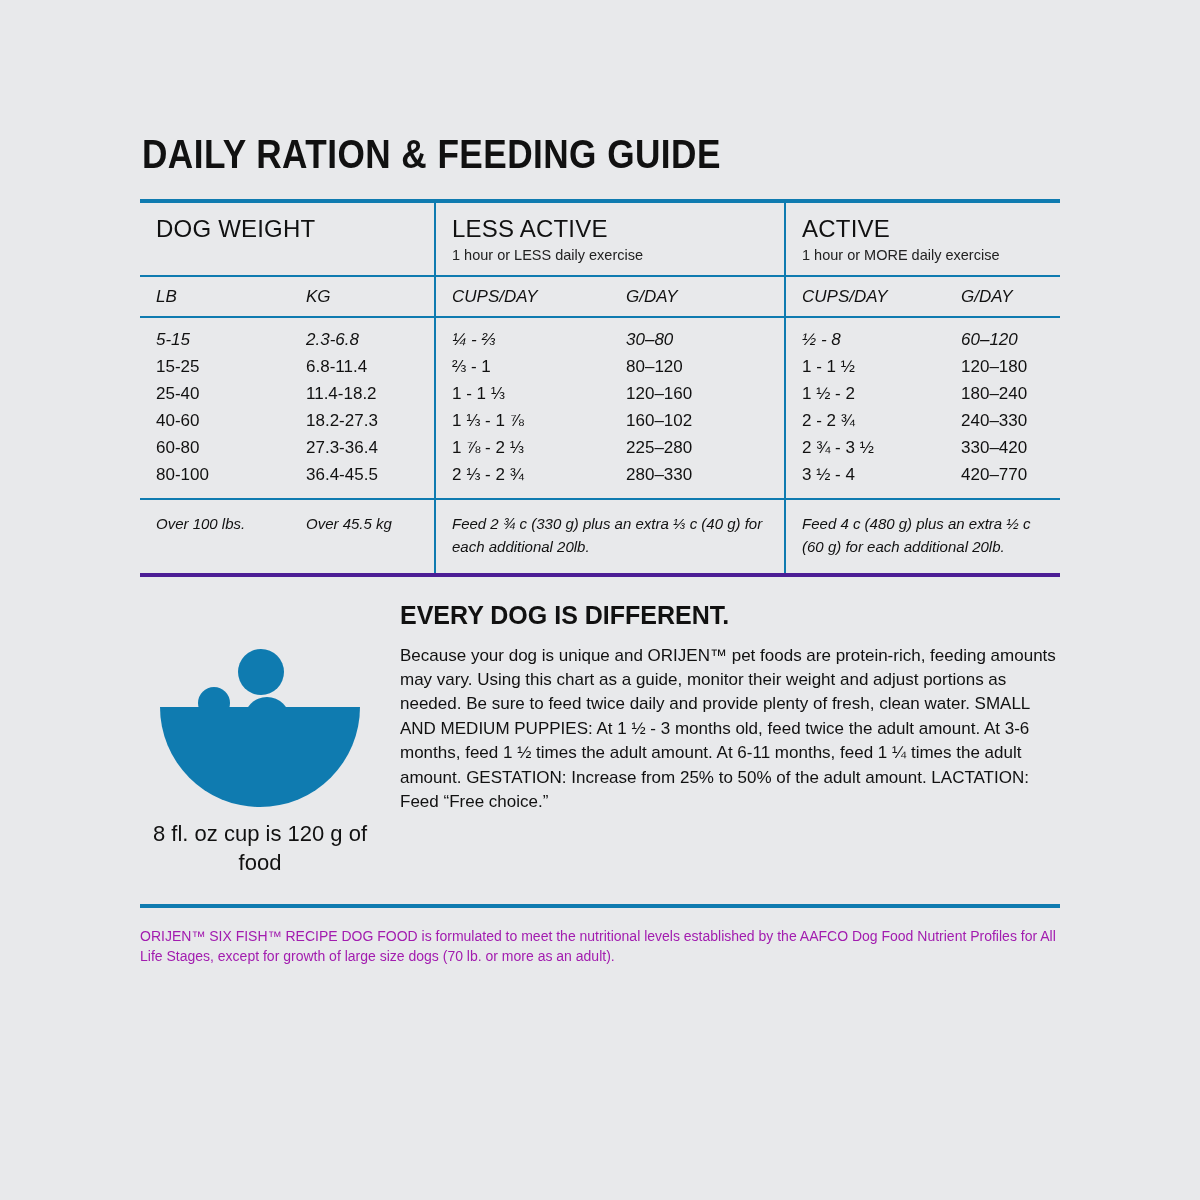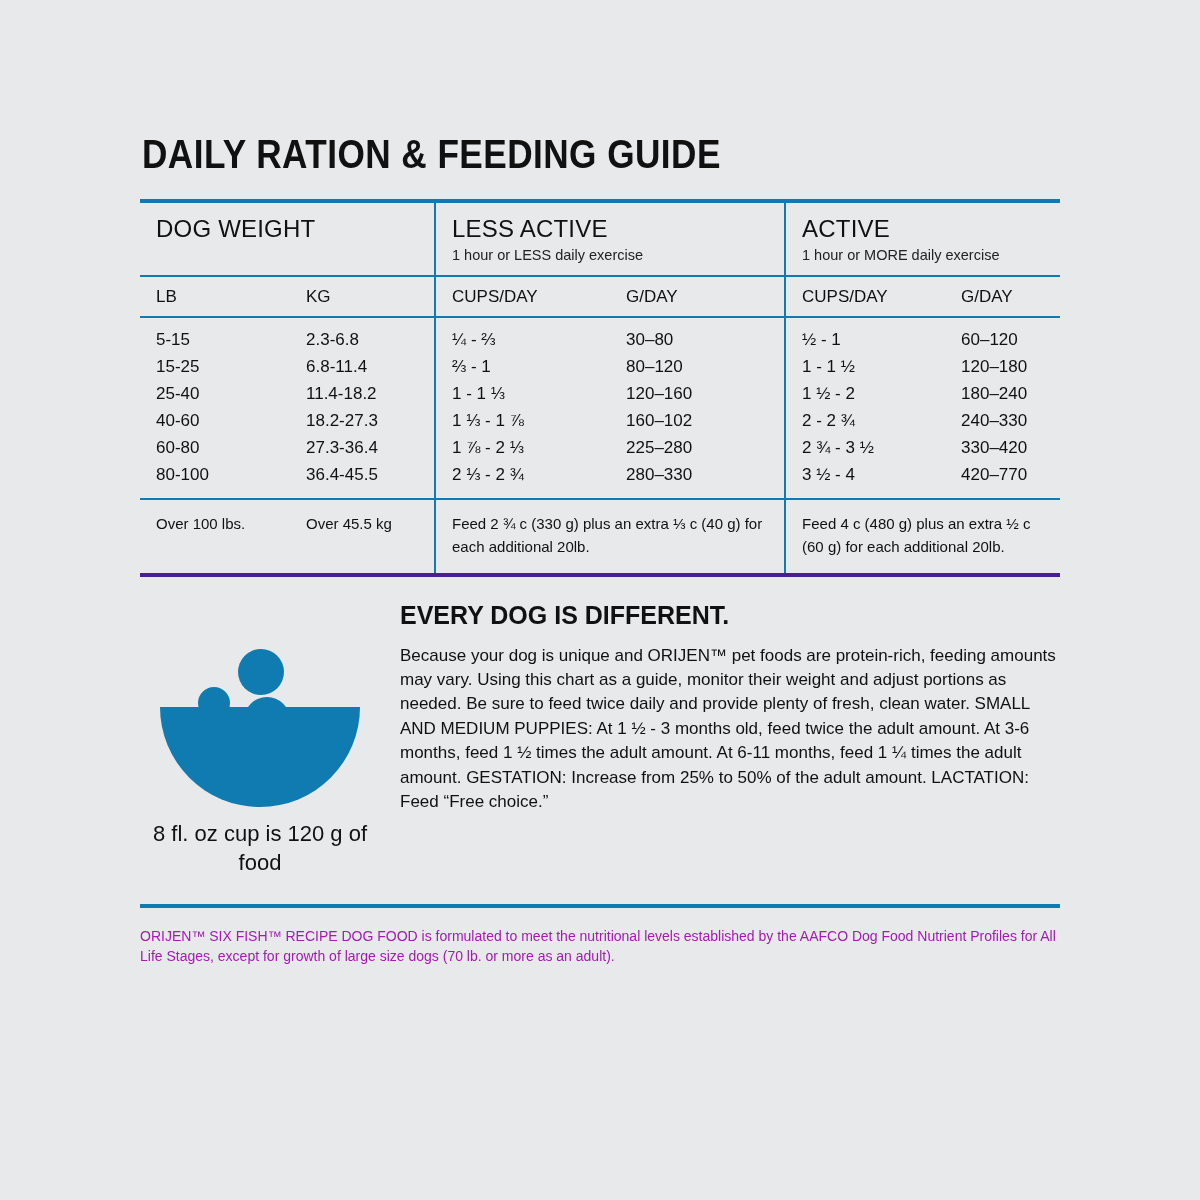--- a/index.html
+++ b/index.html
@@ -83,20 +83,21 @@
     padding-bottom: 13px !important;
   }
   .note-row td {
     padding: 12px 18px 14px 16px !important;
     font-size: 15px;
     line-height: 1.55;
     color: #111;
   }
   .border-top-thin {
     border-top: 2px solid #0f7bb0;
+    font-style: italic;
   }
   .border-bot-thick {
     border-bottom: 4px solid #4c1d95;
   }
   
   .lower {
     display: flex;
     width: 100%;
     margin-top: 16px;
   }
@@ -209,21 +210,21 @@
         <td class="border-top-thin">G/DAY</td>
         <td class="border-top-thin colsep">CUPS/DAY</td>
         <td class="border-top-thin">G/DAY</td>
       </tr>
 
       <tr class="data-row first">
         <td class="border-top-thin">5-15</td>
         <td class="border-top-thin">2.3-6.8</td>
         <td class="border-top-thin colsep">¼ - ⅔</td>
         <td class="border-top-thin">30–80</td>
-        <td class="border-top-thin colsep">½ - 1</td>
+        <td class="border-top-thin colsep">½ - 8</td>
         <td class="border-top-thin">60–120</td>
       </tr>
       <tr class="data-row">
         <td>15-25</td>
         <td>6.8-11.4</td>
         <td class="colsep">⅔ - 1</td>
         <td>80–120</td>
         <td class="colsep">1 - 1 ½</td>
         <td>120–180</td>
       </tr>

